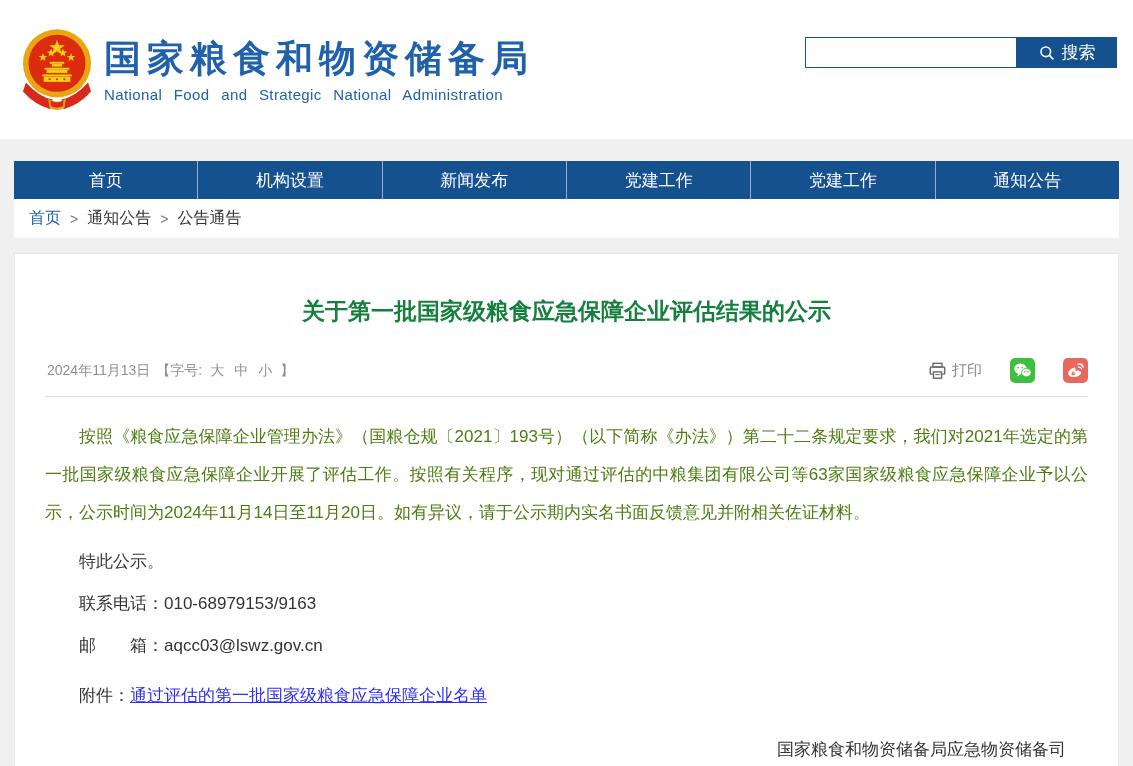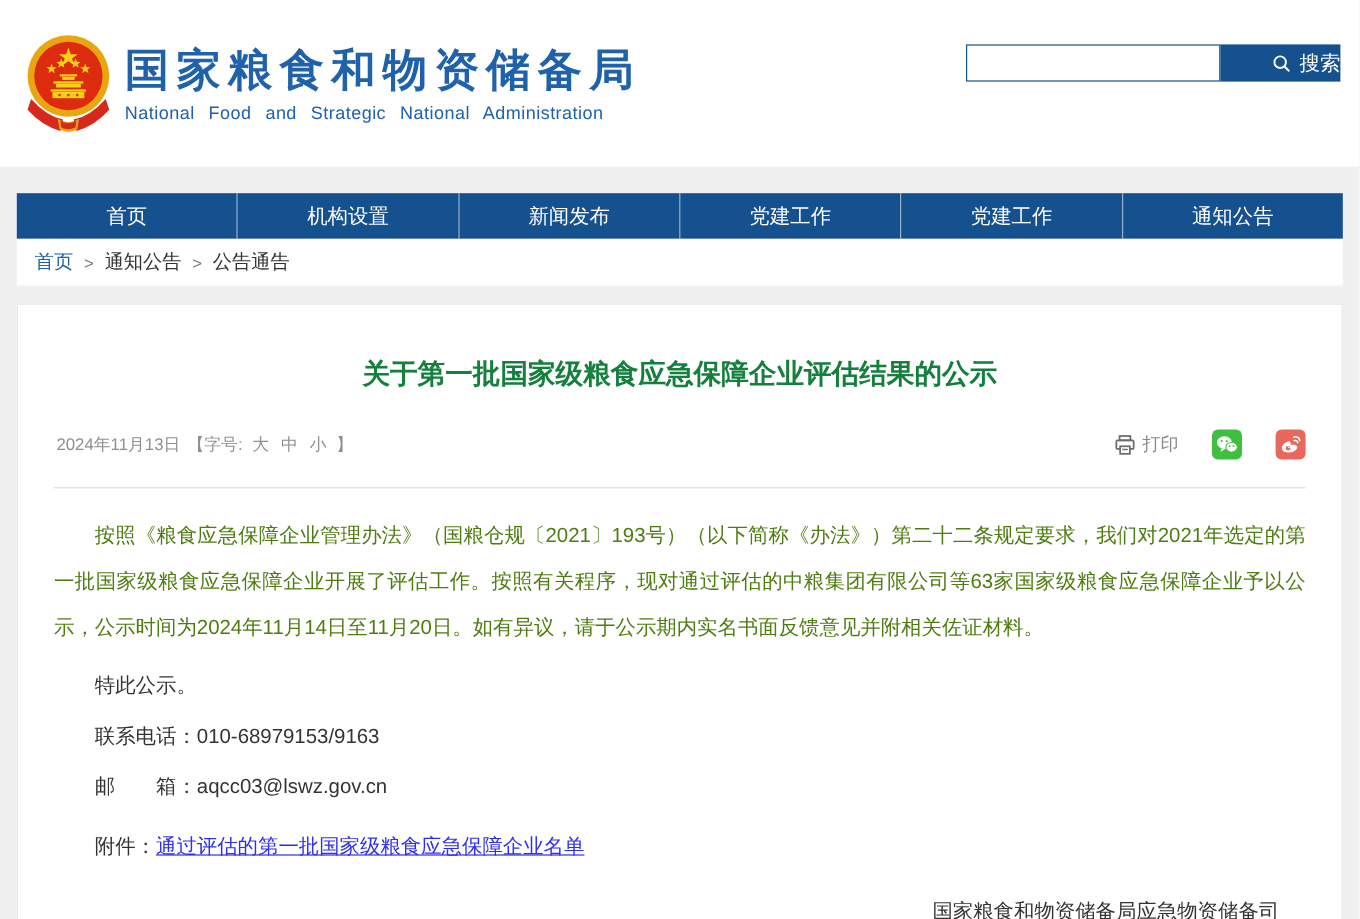--- a/index.html
+++ b/index.html
@@ -8,36 +8,36 @@
 
   
   .header { background:#fff; height:139px; width:100%; display:flex; align-items:center; position:relative; }
   .logo-wrap { display:flex; align-items:center; margin-left:20px; }
   .emblem { width:74px; height:88px; flex:0 0 auto; }
   .site-names { margin-left:10px; }
   .site-zh { color:#2061ac; font-size:37px; font-weight:bold; letter-spacing:6px; line-height:44px; }
   .site-en { color:#2061ac; font-size:15px; word-spacing:7px; letter-spacing:.4px; margin-top:5px; }
   .search-area { position:absolute; right:16px; top:37px; display:flex; height:31px; }
   .search-input { width:212px; height:31px; border:1px solid #15508f; outline:none; padding:0 8px; font-size:14px; background:#fff; }
-  .search-btn { width:100px; height:31px; background:#15508f; color:#fff; border:none; font-size:17px; display:flex; align-items:center; justify-content:flex-end; gap:7px; cursor:pointer; }
+  .search-btn { width:100px; height:31px; background:#15508f; color:#fff; border:none; font-size:17px; display:flex; align-items:center; justify-content:center; gap:7px; cursor:pointer; }
 
   
   .nav { margin:22px 14px 0; background:#15508f; height:38px; display:flex; }
   .nav-item { flex:1; color:#fff; font-size:17px; display:flex; align-items:center; justify-content:center; border-right:1px solid rgba(255,255,255,.55); cursor:pointer; }
   .nav-item:last-child { border-right:none; }
 
   
   .crumb-bar { margin:0 14px; background:#fff; height:39px; display:flex; align-items:center; padding-left:15px; font-size:16px; color:#333; }
   .crumb-link { color:#2061ac; cursor:pointer; text-decoration:none; }
   .crumb-sep { color:#777; margin:0 9px; font-size:14px; }
 
   
   .main { margin:15px 14px 0; background:#fff; border:1px solid #e8e8e8; height:529px; padding:0 30px; }
   .article-title { margin-top:42px; text-align:center; font-size:23px; font-weight:bold; color:#15803d; line-height:30px; }
-  .meta-row { margin-top:32px; display:flex; justify-content:space-between; align-items:center; padding-bottom:23px; border-bottom:1px solid #dedede; }
+  .meta-row { margin-top:32px; display:flex; justify-content:space-between; align-items:center; padding-bottom:13px; border-bottom:1px solid #dedede; }
   .meta-left { color:#8f8f8f; font-size:14px; display:flex; align-items:center; gap:6px; padding-left:2px; }
   .fontsize-opt { cursor:pointer; margin:0 2px; }
   .meta-right { display:flex; align-items:center; gap:28px; }
   .print-btn { display:flex; align-items:center; gap:5px; color:#8a8a8a; font-size:15px; cursor:pointer; }
   .share-icon { width:25px; height:25px; border-radius:5px; display:flex; align-items:center; justify-content:center; cursor:pointer; }
   .share-wechat { background:#3fbf3f; }
   .share-weibo { background:#e8685e; }
 
   .body-text { margin-top:21px; font-size:17px; color:#4d7c0f; line-height:38px; text-align:justify; text-indent:2em; }
   .notice-line { margin-top:15px; font-size:17px; color:#333; line-height:30px; text-indent:2em; }

